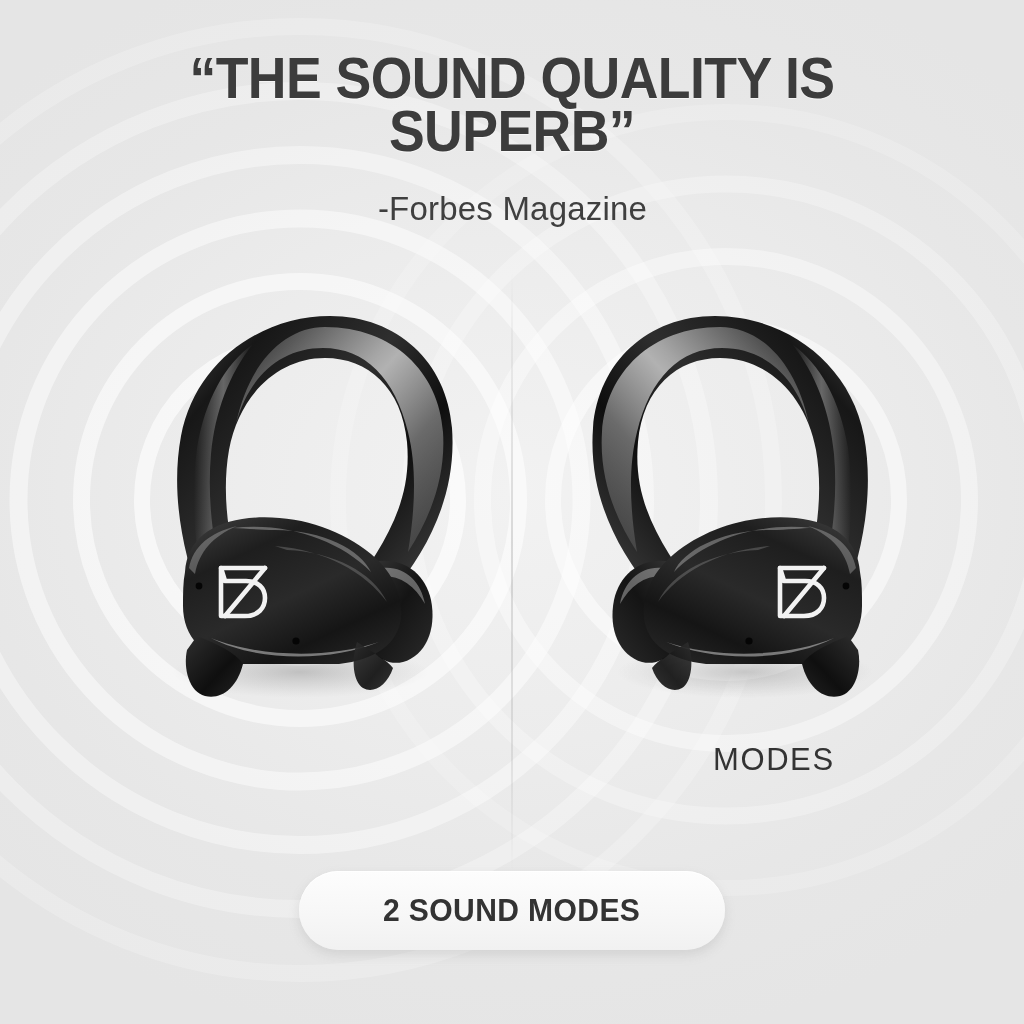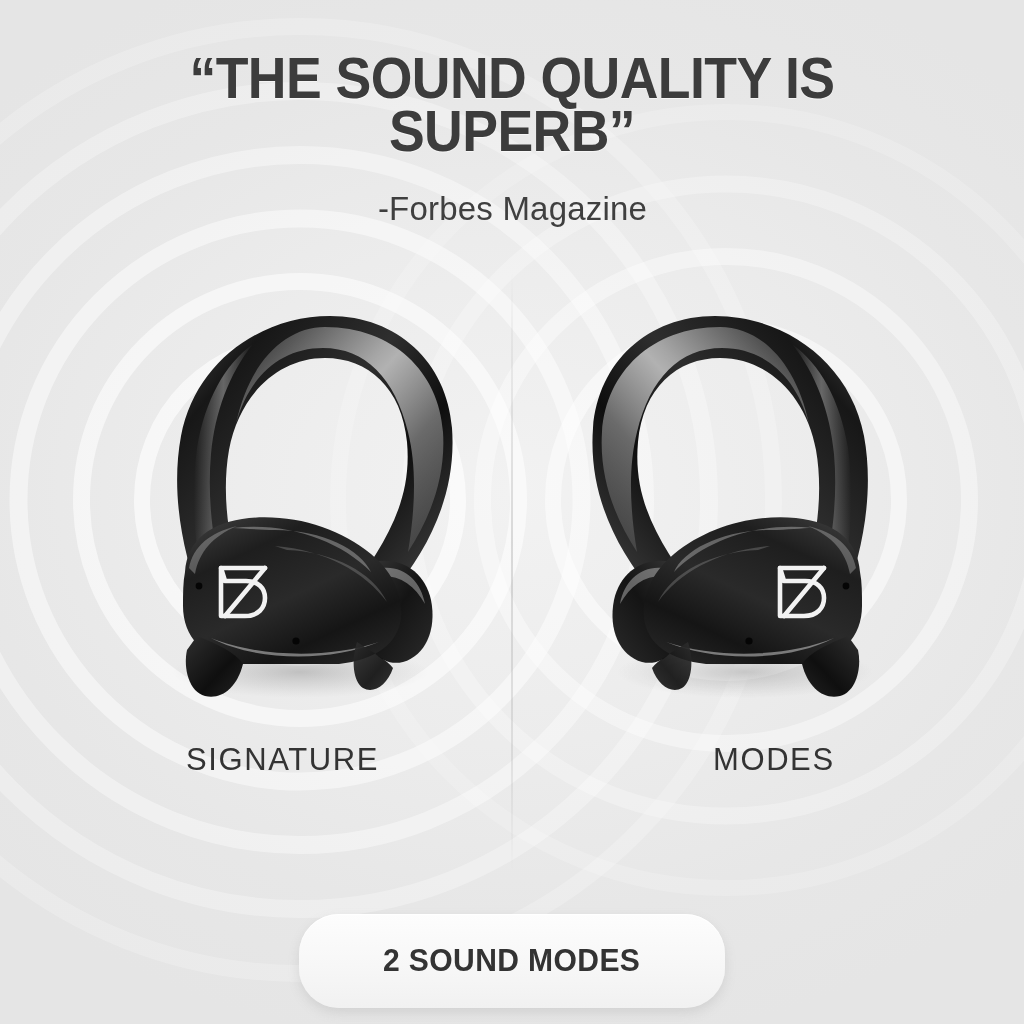--- a/index.html
+++ b/index.html
@@ -60,25 +60,25 @@
     position:absolute;top:742px;
     font-size:31px;letter-spacing:1.6px;font-weight:400;
     color:#333;
   }
   .mode-left{left:186px;}
   .mode-right{left:713px;}
 
   
   .badge{
     position:absolute;left:299px;top:871px;
-    width:426px;height:94px;border-radius:40px;
+    width:426px;height:79px;border-radius:40px;
     background:linear-gradient(to bottom,#fdfdfd 0%,#f7f7f7 55%,#f1f1f1 100%);
     box-shadow:0 5px 11px rgba(140,140,140,0.22),
                0 1px 0 rgba(255,255,255,0.9) inset;
-    display:flex;align-items:center;justify-content:center;margin-top:43px;
+    display:flex;align-items:center;justify-content:center;
   }
   .badge-text{
     font-size:31px;font-weight:700;letter-spacing:0.4px;
     color:#333333;transform:scaleX(0.97);
   }
 
   
   .bud{position:absolute;top:300px;width:360px;height:410px;}
   .bud-left{left:125px;}
   .bud-right{left:560px;transform:scaleX(-1);}
@@ -285,20 +285,19 @@
                    L 100 281 Z"></path>
           <path d="M 96 268 L 140 268"></path>
           <path d="M 140 268 L 100 316"></path>
         </g>
         <circle cx="74" cy="286" r="3.4" fill="#050505"></circle>
         <circle cx="171" cy="341" r="3.6" fill="#050505"></circle>
       </g>
     </svg>
   </div>
 
-  <div class="mode-label mode-left">SIGNATURE</div>
   <div class="mode-label mode-right">MODES</div>
 
   <div class="badge">
     <span class="badge-text">2 SOUND MODES</span>
   </div>
 
 </div>
 
 </body></html>

